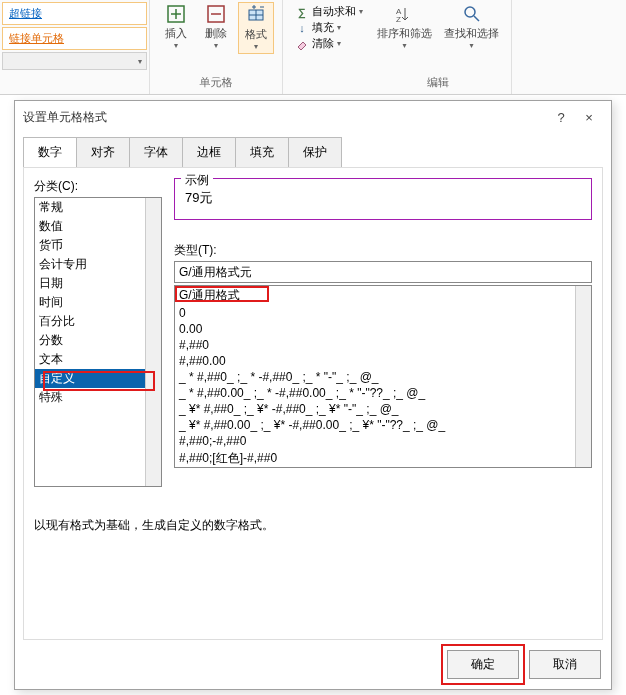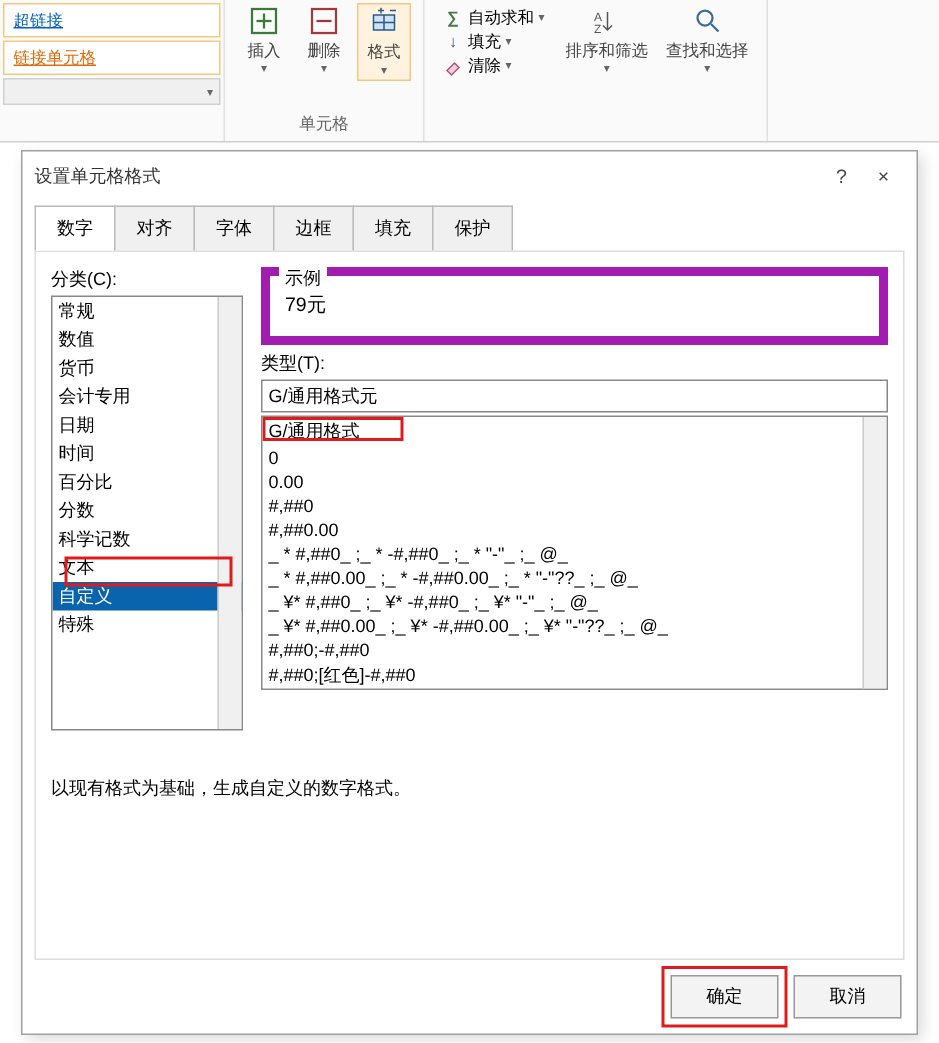--- a/index.html
+++ b/index.html
@@ -172,23 +172,23 @@
   .redbox1 {
     position: absolute;
     left: 9px;
     top: 193px;
     width: 112px;
     height: 20px;
     border: 2px solid #e01b1b;
     pointer-events: none;
   }
   .sample-frame {
-    border: 6px solid #a21caf;
+    border: 1px solid #a21caf;
     padding: 10px 10px 12px 10px;
-    margin-bottom: 4px;
+    margin-bottom: 22px;
     position: relative;
   }
   .sample-frame .sl {
     position: absolute;
     top: -7px;
     left: 6px;
     background: #fff;
     padding: 0 4px;
     font-size: 12px;
   }
@@ -328,20 +328,21 @@
         </div>
         <div class="ribbon-btn">
           <svg class="ribbon-icon" viewBox="0 0 20 20">
               <circle cx="8" cy="8" r="5" fill="none" stroke="#3a6aa0" stroke-width="1.5"></circle>
               <line x1="12" y1="12" x2="17" y2="17" stroke="#3a6aa0" stroke-width="1.5"></line>
             </svg>
           <span>查找和选择</span>
           <span class="arrow">▾</span>
         </div>
       </div>
+      <div class="group-label" style="text-align:center;">编辑</div>
     </div>
   </div>
 </div>
 
 <div class="dialog">
   <div class="titlebar">
     <span class="ttl">设置单元格格式</span>
     <span class="win-btn">?</span>
     <span class="win-btn">×</span>
   </div>
@@ -361,21 +362,20 @@
         <span class="lbl">分类(C):</span>
         <div class="listbox">
           <div class="listbox-item">常规</div>
           <div class="listbox-item">数值</div>
           <div class="listbox-item">货币</div>
           <div class="listbox-item">会计专用</div>
           <div class="listbox-item">日期</div>
           <div class="listbox-item">时间</div>
           <div class="listbox-item">百分比</div>
           <div class="listbox-item">分数</div>
-          <div class="listbox-item">科学记数</div>
           <div class="listbox-item">文本</div>
           <div class="listbox-item selected">自定义</div>
           <div class="listbox-item">特殊</div>
           <div class="sb"></div>
         </div>
         <div class="redbox1"></div>
       </div>
 
       <div class="right-col">
         <div class="sample-frame">

